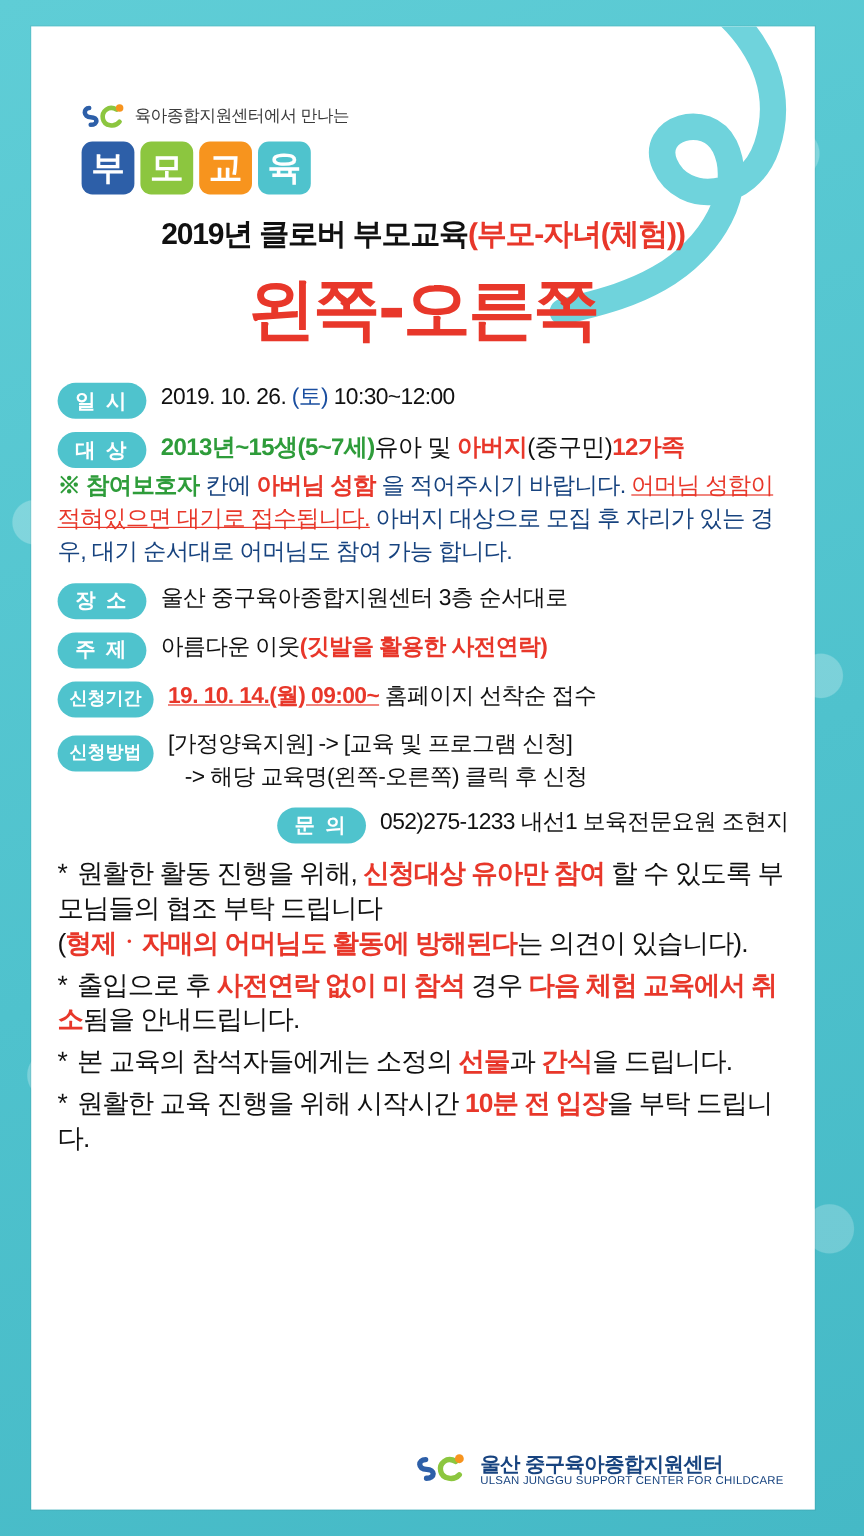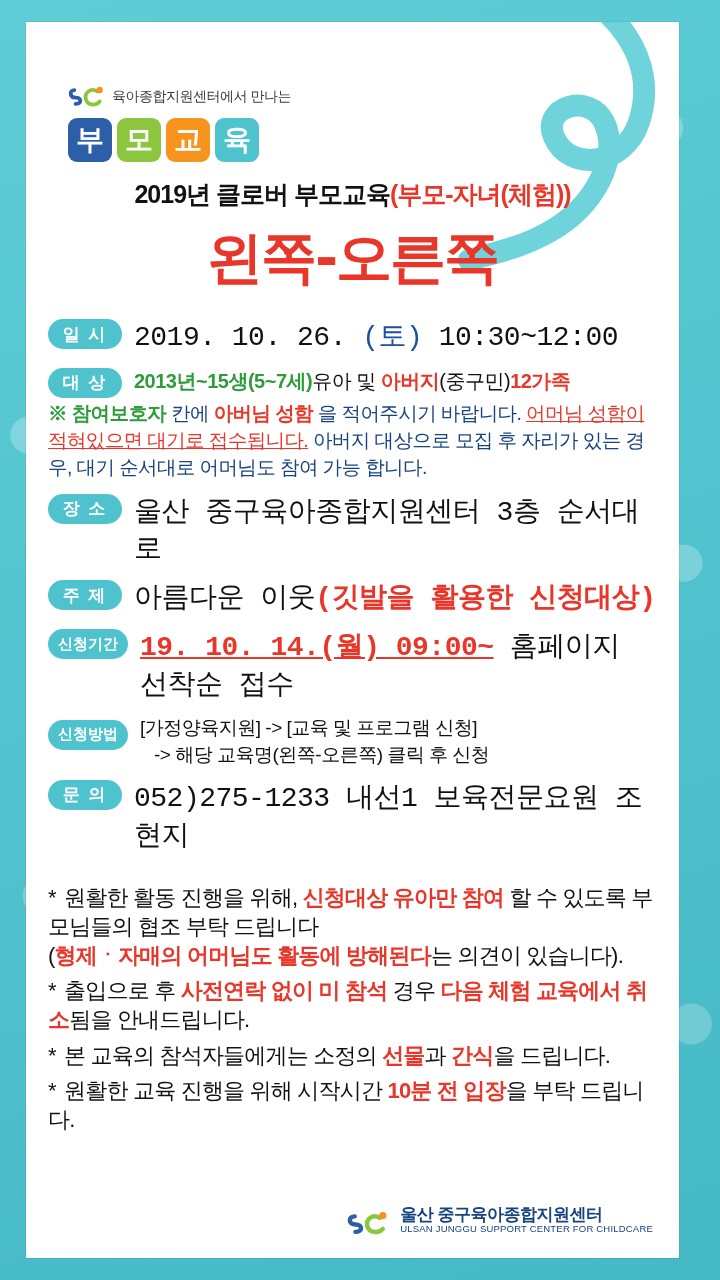--- a/index.html
+++ b/index.html
@@ -67,42 +67,42 @@
   
   .row { display:flex; align-items:flex-start; margin-bottom:9px; }
   .pill {
     flex:0 0 auto; min-width:74px; height:30px; border-radius:15px;
     background:#4fc3cd; color:#fff; font-size:17px; font-weight:bold;
     display:flex; align-items:center; justify-content:center;
     letter-spacing:2px; padding:3px 10px; margin-right:12px; margin-top:2px;
   }
   .pill.sm { font-size:15px; letter-spacing:0px; }
   .rtext { font-size:21px; color:#111; line-height:1.35; padding-top:2px; letter-spacing:-0.5px;}
-  .rtext.big { font-size:28px;font-family:Liberation Mono, monospace; }
+  .rtext.big { font-size:19px; }
   .red { color:#e8372a; }
   .green { color:#2e9c3a; }
   .blue { color:#1b4fa0; }
   .u { text-decoration:underline; }
   .bold { font-weight:bold; }
 
   .note-block {
     font-size:19.5px; line-height:1.4; color:#17437f; margin:2px 0 10px 0;
     letter-spacing:-0.6px;
   }
   .method { font-size:19px; color:#111; line-height:1.45; letter-spacing:-0.5px; }
 
   
-  .bullets { margin-top:28px; }
+  .bullets { margin-top:10px; }
   .bullet {
     font-size:22px; line-height:1.32; color:#111; margin-bottom:6px;
     letter-spacing:-0.8px;
   }
   .bullet .star { margin-right:3px; }
   .footer-logo {
-    position:absolute; right:26px; bottom:18px; display:flex; align-items:flex-start; gap:8px;
+    position:absolute; right:26px; bottom:18px; display:flex; align-items:flex-end; gap:8px;
   }
   .footer-logo .ftext { line-height:1.05; }
   .ftext .l1 { font-size:17px; font-weight:bold; color:#17437f; letter-spacing:-0.5px;}
   .ftext .l2 { font-size:9.5px; color:#17437f; letter-spacing:0.2px;}
 </style>
 </head>
 <body>
 
 <div id="bg"></div>
 
@@ -155,21 +155,21 @@
     </div>
 
     <div class="row">
       <div class="pill">장 소</div>
       <div class="rtext big">울산 중구육아종합지원센터 3층 순서대로</div>
     </div>
 
     <div class="row">
       <div class="pill">주 제</div>
       <div class="rtext big">
-        <span>아름다운 이웃</span><span class="red bold">(깃발을 활용한 신청대상)</span>
+        <span>아름다운 이웃</span><span class="red bold">(깃발을 활용한 사전연락)</span>
       </div>
     </div>
 
     <div class="row">
       <div class="pill sm">신청기간</div>
       <div class="rtext big">
         <span class="red bold u">19. 10. 14.(월) 09:00~</span><span> 홈페이지 선착순 접수</span>
       </div>
     </div>
 

